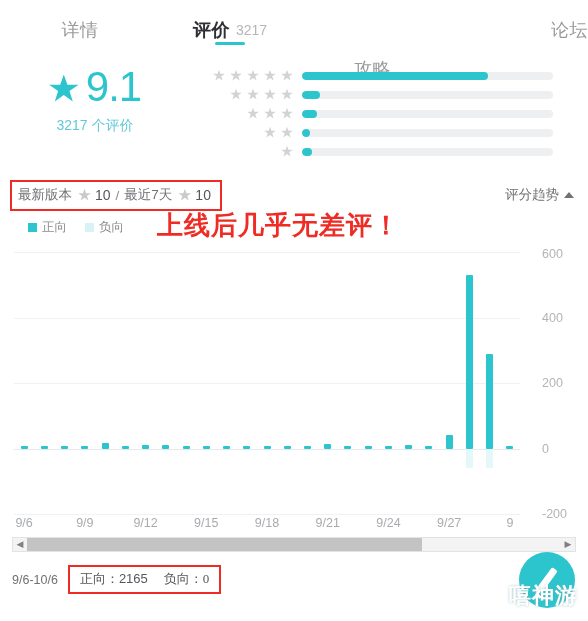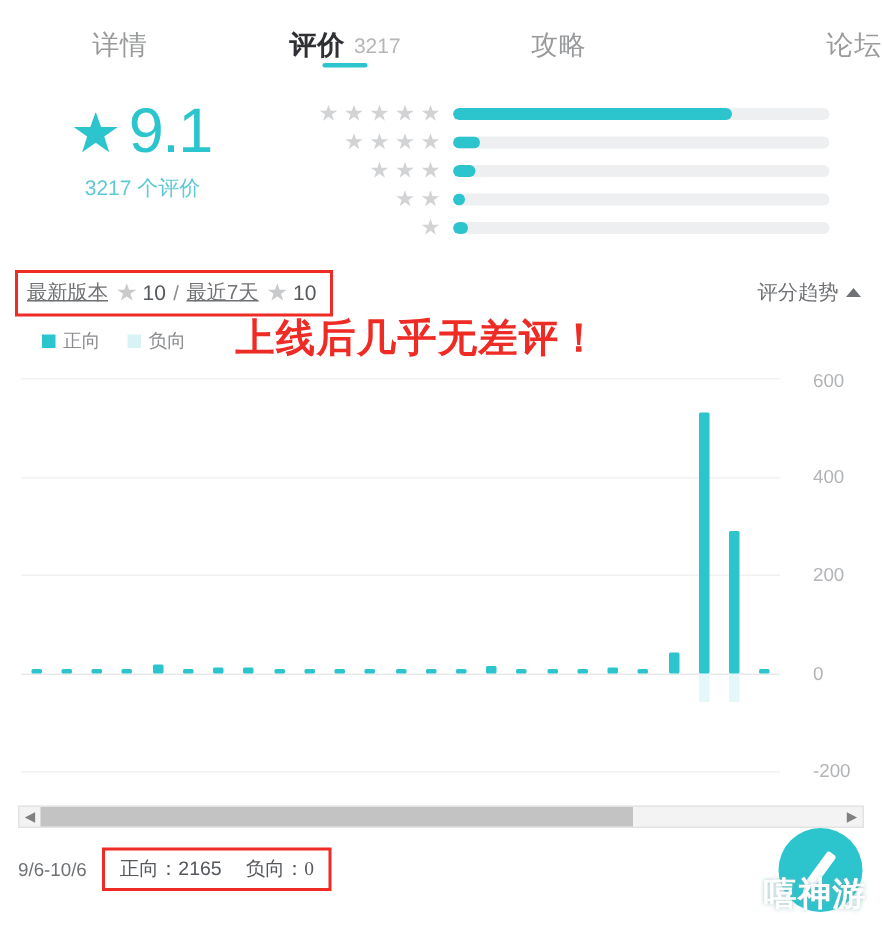--- a/index.html
+++ b/index.html
@@ -17,21 +17,21 @@
     position: absolute; top: 0; left: 0; width: 588px; height: 55px;
     display: flex; align-items: flex-start;
   }
   .tab {
     position: relative; height: 55px;
     display: flex; align-items: center; justify-content: center;
     padding-top: 4px;
   }
   .tab-t1 { width: 160px; }
   .tab-t2 { width: 140px; }
-  .tab-t3 { width: 145px; }
+  .tab-t3 { width: 145px; margin-top: 39px; }
   .tab-t4 { width: 143px; justify-content: flex-end; }
   .tab-label { font-size: 18px; color: #999a9c; letter-spacing: .5px; }
   .tab.active .tab-label { color: #2f3033; font-weight: bold; }
   .tab-count { font-size: 14px; color: #b5b6b8; margin-left: 6px; }
   .tab-underline {
     position: absolute; bottom: 10px; left: 50%; transform: translateX(-50%);
     width: 30px; height: 3px; background: #2cc5ce; border-radius: 2px;
   }
 
   
@@ -61,21 +61,21 @@
     background: #eeeff0; border-radius: 4px; overflow: hidden;
   }
   .bar-fill { height: 8px; background: #2cc5ce; border-radius: 4px; min-width: 8px; }
 
   
   .ver-box {
     position: absolute; top: 180px; left: 10px;
     border: 2px solid #ee2b24; padding: 4px 9px 5px 6px;
     display: flex; align-items: center; white-space: nowrap;
   }
-  .ver-text { font-size: 13.5px; color: #6f7174; text-decoration: underline; }
+  .ver-text { font-size: 13.5px; color: #6f7174; }
   .ver-star {
     width: 13px; height: 12.5px; background: #c9cacc; display: inline-block;
     margin: 0 4px 0 6px; vertical-align: -1px;
     clip-path: polygon(50% 0%, 62% 35%, 99% 35%, 69% 57%, 80% 93%, 50% 71%, 20% 93%, 31% 57%, 1% 35%, 38% 35%);
   }
   .ver-num { font-size: 14px; color: #55585c; }
   .ver-slash { font-size: 13.5px; color: #8b8d90; margin: 0 5px; }
 
   .trend {
     position: absolute; top: 186px; right: 14px;
@@ -332,20 +332,31 @@
         <div class="vbar" style="left: 411.42px; bottom: 65.5px; height: 2.5px;"></div>
         <div class="vbar" style="left: 431.66px; bottom: 65.5px; height: 13.1px;"></div>
         <div class="vbar-neg" style="left: 451.9px; top: 196.5px; height: 19.65px;"></div>
         <div class="vbar" style="left: 451.9px; bottom: 65.5px; height: 173.575px;"></div>
         <div class="vbar-neg" style="left: 472.14px; top: 196.5px; height: 19.65px;"></div>
         <div class="vbar" style="left: 472.14px; bottom: 65.5px; height: 94.975px;"></div>
         <div class="vbar" style="left: 492.38px; bottom: 65.5px; height: 2.62px;"></div>
       </div>
   </div>
 
+  <div class="xlabels" id="xlabels">
+      <div class="xlab" style="left: 24.12px;">9/6</div>
+      <div class="xlab" style="left: 84.84px;">9/9</div>
+      <div class="xlab" style="left: 145.56px;">9/12</div>
+      <div class="xlab" style="left: 206.28px;">9/15</div>
+      <div class="xlab" style="left: 267px;">9/18</div>
+      <div class="xlab" style="left: 327.72px;">9/21</div>
+      <div class="xlab" style="left: 388.44px;">9/24</div>
+      <div class="xlab" style="left: 449.16px;">9/27</div>
+      <div class="xlab" style="left: 509.88px;">9</div>
+    </div>
 
   <div class="sbar">
     <div class="sb-arrow">◀</div>
     <div class="sb-rail">
       <div class="sb-thumb" id="sb-thumb" style="width: 74%;"></div>
     </div>
     <div class="sb-arrow">▶</div>
   </div>
 
   <div class="foot">

